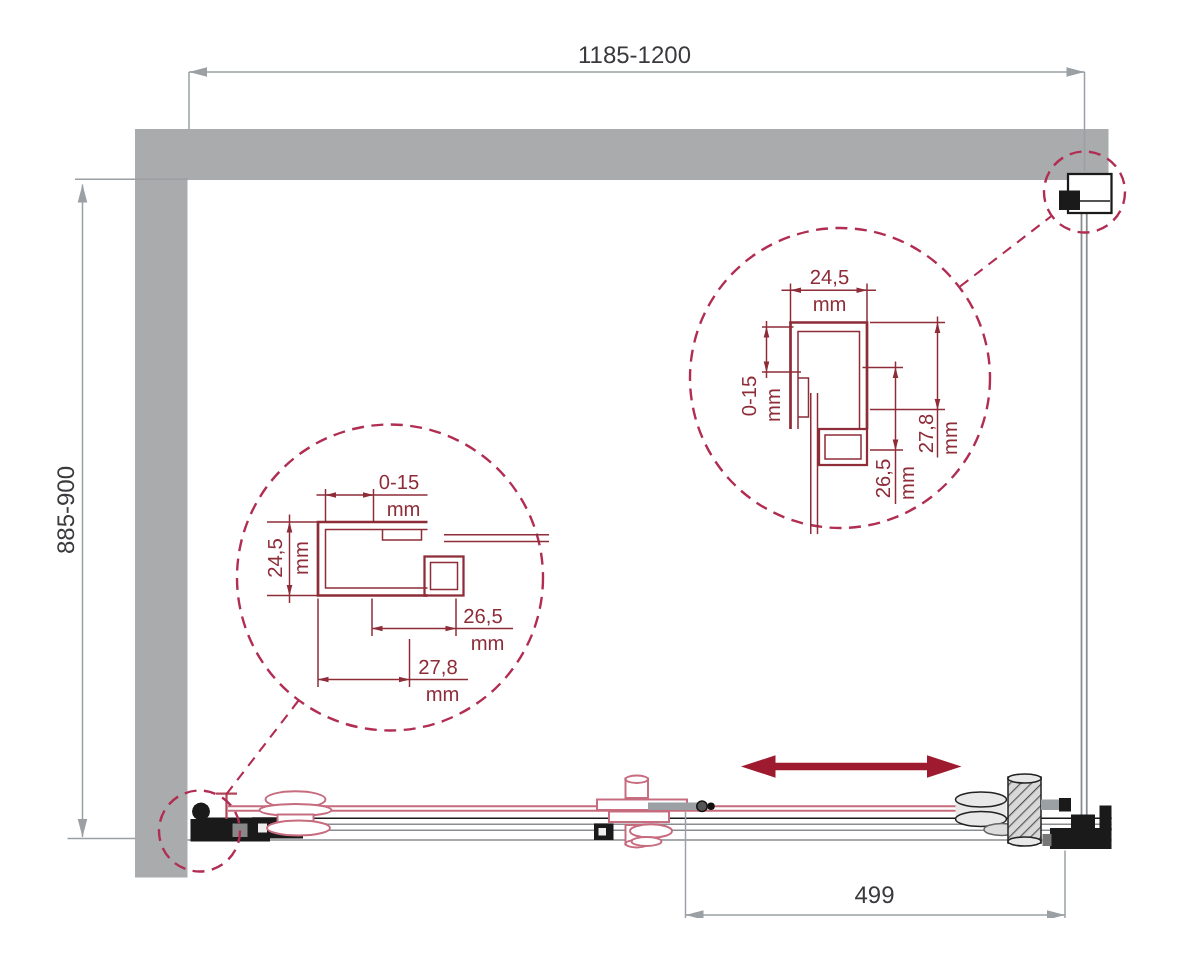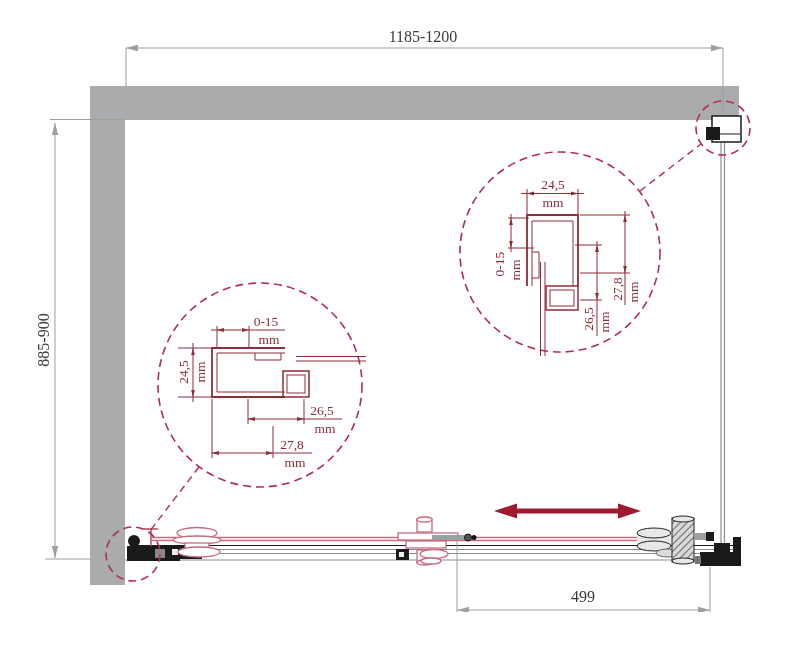--- a/index.html
+++ b/index.html
@@ -1,17 +1,17 @@
 <!DOCTYPE html>
 <html style="--wall: #a9abad; --dim: #9aa0a4; --dimtext: #3a3a3e; --detail: #8e2c38; --callout: #b12d52; --pink: #c76b7e; --arrow: #9e1b2f; --ink: #1a1a1a; --glass: #8a8d90;"><head>
 <meta charset="utf-8">
 <style>
   html,body{margin:0;padding:0;background:#fff;}
   .canvas{position:relative;width:800px;height:612px;background:#fff;overflow:hidden;
-          font-family:Liberation Serif, serif;border-radius:16px;}
+          font-family:Liberation Sans, sans-serif;border-radius:16px;}
   svg{position:absolute;inset:0;display:block;}
   .wall{fill:var(--wall);stroke:none;}
   .dim{stroke:var(--dim);stroke-width:1;fill:none;}
   .dimext{stroke:var(--dim);stroke-width:1;fill:none;}
   .dim-arrow{fill:var(--dim);stroke:none;}
   .dim-text{fill:var(--dimtext);font-size:16px;}
   .d{stroke:var(--detail);fill:none;}
   .d2{stroke:var(--detail);fill:none;stroke-width:1.8;}
   .d-dim{stroke:var(--detail);stroke-width:1;fill:none;}
   .d-text{fill:var(--detail);font-size:13.5px;}

